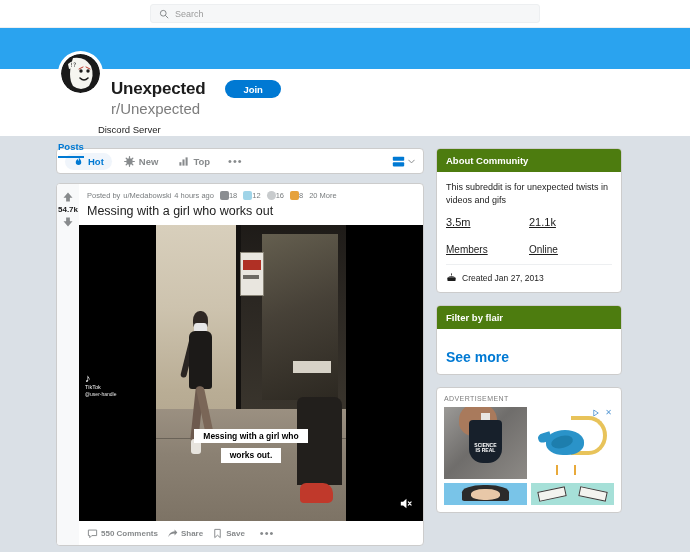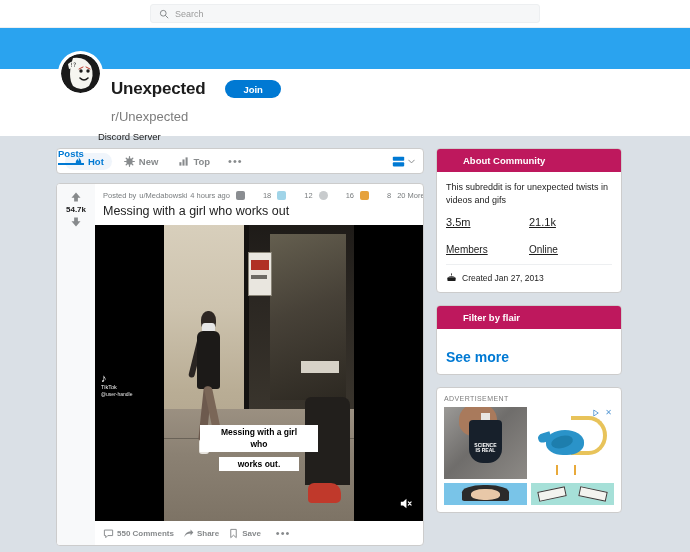--- a/index.html
+++ b/index.html
@@ -54,21 +54,21 @@
   }
   .comm-title { font-size: 17px; font-weight: bold; letter-spacing: -0.2px; }
   .join-btn {
     background: #0079d3; color: #fff;
     border: none; border-radius: 14px;
     height: 18px; padding: 0 18px;
     font-size: 9.5px; font-weight: bold;
     font-family: "Liberation Sans", sans-serif;
     cursor: pointer;
   }
-  .comm-sub { margin-left: 55px; font-size: 13px; color: #7c7c7c; margin-top: 10px; }
+  .comm-sub { margin-left: 55px; font-size: 15px; color: #7c7c7c; margin-top: 1px; }
   .tabs { display: flex; gap: 14px; margin-left: 0px; margin-top: 7px; padding-left: 2px; }
   .tab {
     font-size: 9.5px; color: #1c1c1c; padding-bottom: 4px;
     cursor: pointer; font-weight: 500;
   }
   .tab.active { color: #0079d3; border-bottom: 2px solid #0079d3; font-weight: bold; margin-top: 17px; }
 
   
   .page { width: 578px; margin: 0 auto; display: flex; gap: 12px; padding-top: 12px; }
   .col-main { width: 368px; }
@@ -90,34 +90,34 @@
   .dots { color: #878a8c; font-size: 11px; padding: 0 6px; cursor: pointer; letter-spacing: 1px; }
   .spacer { flex: 1; }
   .viewmode { display: flex; align-items: center; gap: 3px; cursor: pointer; }
 
   
   .post {
     background: #fff; border: 1px solid #ccc; border-radius: 4px;
     display: flex; overflow: hidden;
   }
   .votes {
-    width: 38px; background: #f8f9fa; flex: none;
+    width: 22px; background: #f8f9fa; flex: none;
     display: flex; flex-direction: column; align-items: center;
     padding-top: 7px; gap: 2px;
   }
   .arrow { cursor: pointer; }
   .score { font-size: 8px; font-weight: bold; color: #1a1a1b; }
   .post-body { flex: 1; min-width: 0; }
   .post-meta {
     font-size: 7.5px; color: #787c7e;
     padding: 7px 8px 0 8px;
     display: flex; align-items: center; gap: 3px; white-space: nowrap;
   }
   .meta-author { color: #787c7e; }
-  .award { display: inline-flex; align-items: center; gap: 18px; margin-left: 3px; }
+  .award { display: inline-flex; align-items: center; gap: 0; margin-left: 3px; }
   .award-badge {
     width: 9px; height: 9px; border-radius: 2px; display: inline-block;
   }
   .award-count { font-size: 7.5px; color: #787c7e; }
   .more-awards { font-size: 7.5px; color: #787c7e; margin-left: 3px; }
   .post-title {
     font-size: 12.5px; font-weight: 500; color: #222;
     padding: 4px 8px 7px 8px;
   }
 
@@ -194,21 +194,21 @@
   .tt-logo { font-size: 11px; font-weight: bold; line-height: 1; }
   .tt-name { font-size: 5.5px; line-height: 1; margin-top: 1px; opacity: .95; }
   .tt-handle { font-size: 5px; line-height: 1; margin-top: 1px; opacity: .9; }
   .caption {
     position: absolute; left: 50%; top: 200px; transform: translateX(-50%);
     width: 118px; text-align: center;
   }
   .cap-line {
     display: inline-block; background: #fff; color: #000;
     font-size: 8.5px; font-weight: bold; line-height: 1.45;
-    padding: 1px 19px; margin-bottom: 1px;
+    padding: 1px 9px; margin-bottom: 1px;
   }
   .mute-btn {
     position: absolute; right: 10px; bottom: 10px;
     width: 16px; height: 16px; cursor: pointer;
     display: flex; align-items: center; justify-content: center;
   }
 
   
   .post-footer {
     display: flex; align-items: center; gap: 9px;
@@ -219,23 +219,23 @@
     font-size: 8px; font-weight: bold; color: #878a8c; cursor: pointer;
   }
   .faction svg { width: 11px; height: 11px; flex: none; }
 
   
   .side-card {
     background: #fff; border: 1px solid #ccc; border-radius: 4px;
     overflow: hidden; margin-bottom: 12px;
   }
   .side-head {
-    background: #be185d; color: #fff;
+    background: #4d7c0f; color: #fff;
     font-size: 9.5px; font-weight: bold;
-    padding: 6px 26px;
+    padding: 6px 9px;
   }
   .side-body { padding: 9px; }
   .side-desc { font-size: 9px; color: #1c1c1c; line-height: 1.45; }
   .stats { display: flex; margin-top: 9px; text-decoration: underline; }
   .stat { flex: 1; }
   .stat-num { font-size: 11px; font-weight: 500; color: #1c1c1c; }
   .stat-lbl { font-size: 10px; color: #1c1c1c; margin-top: 16px; }
   .side-hr { height: 1px; background: #edeff1; margin: 9px 0 7px 0; }
   .created { display: flex; align-items: center; gap: 5px; font-size: 8.5px; color: #1c1c1c; }
 

